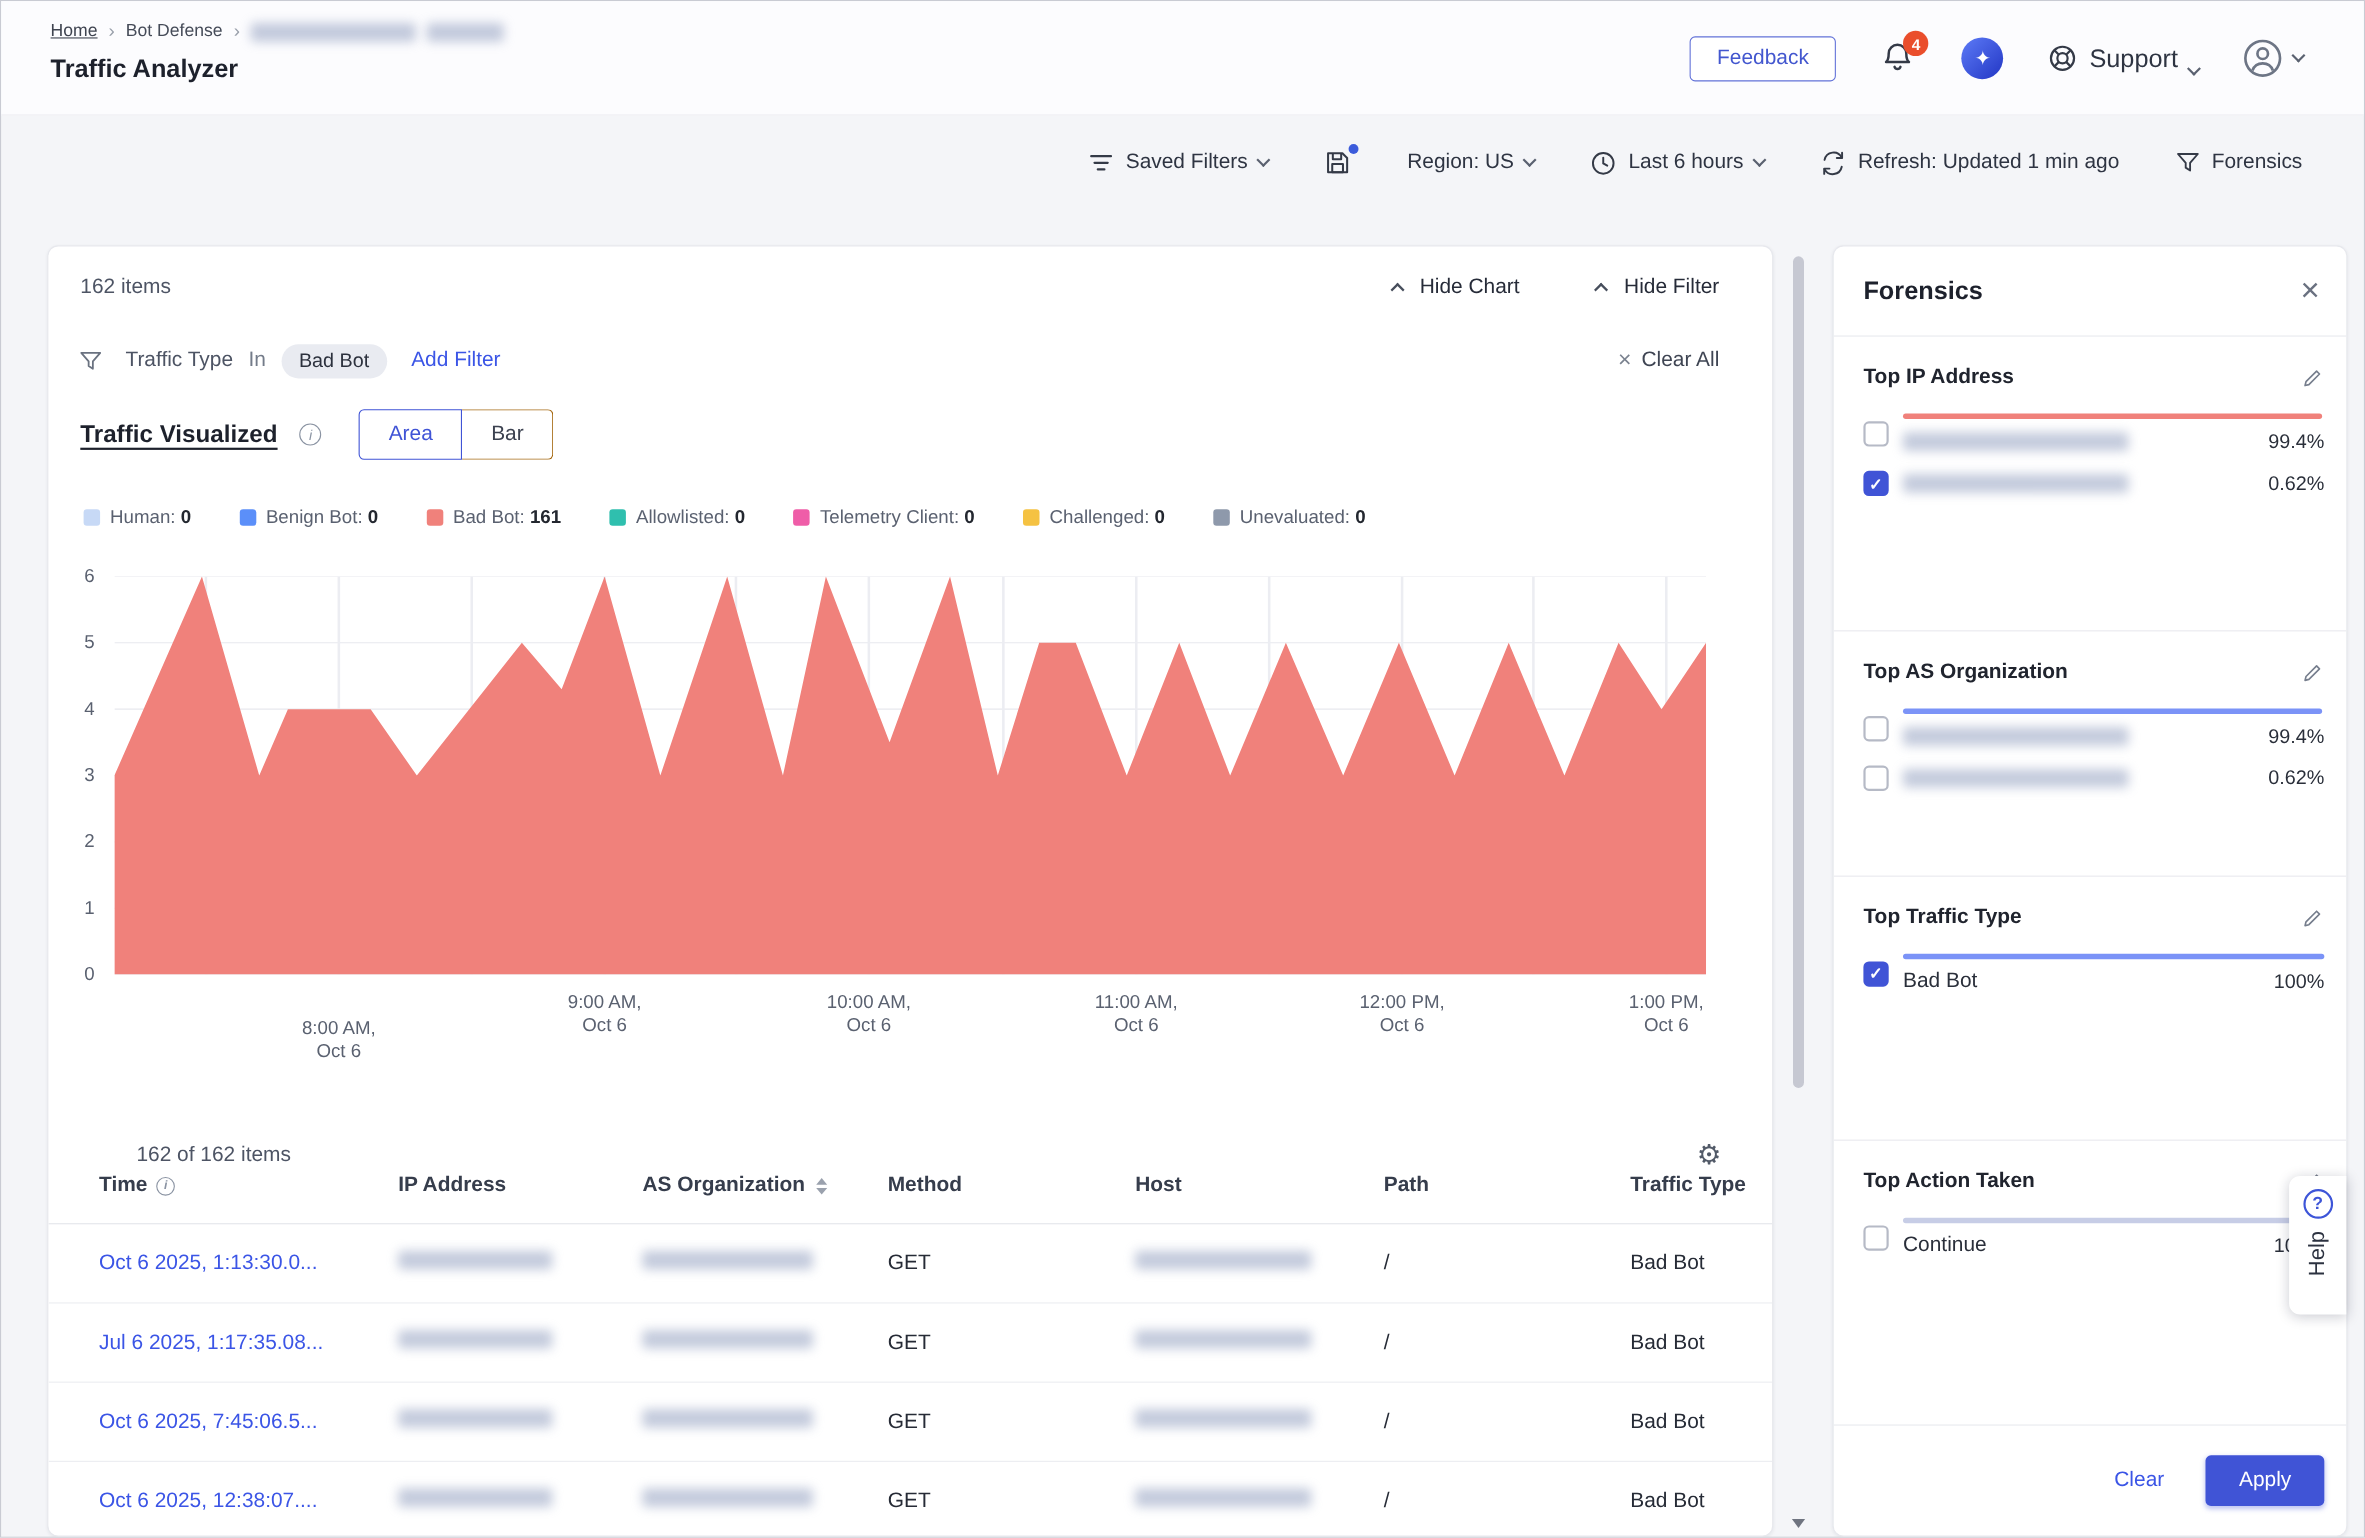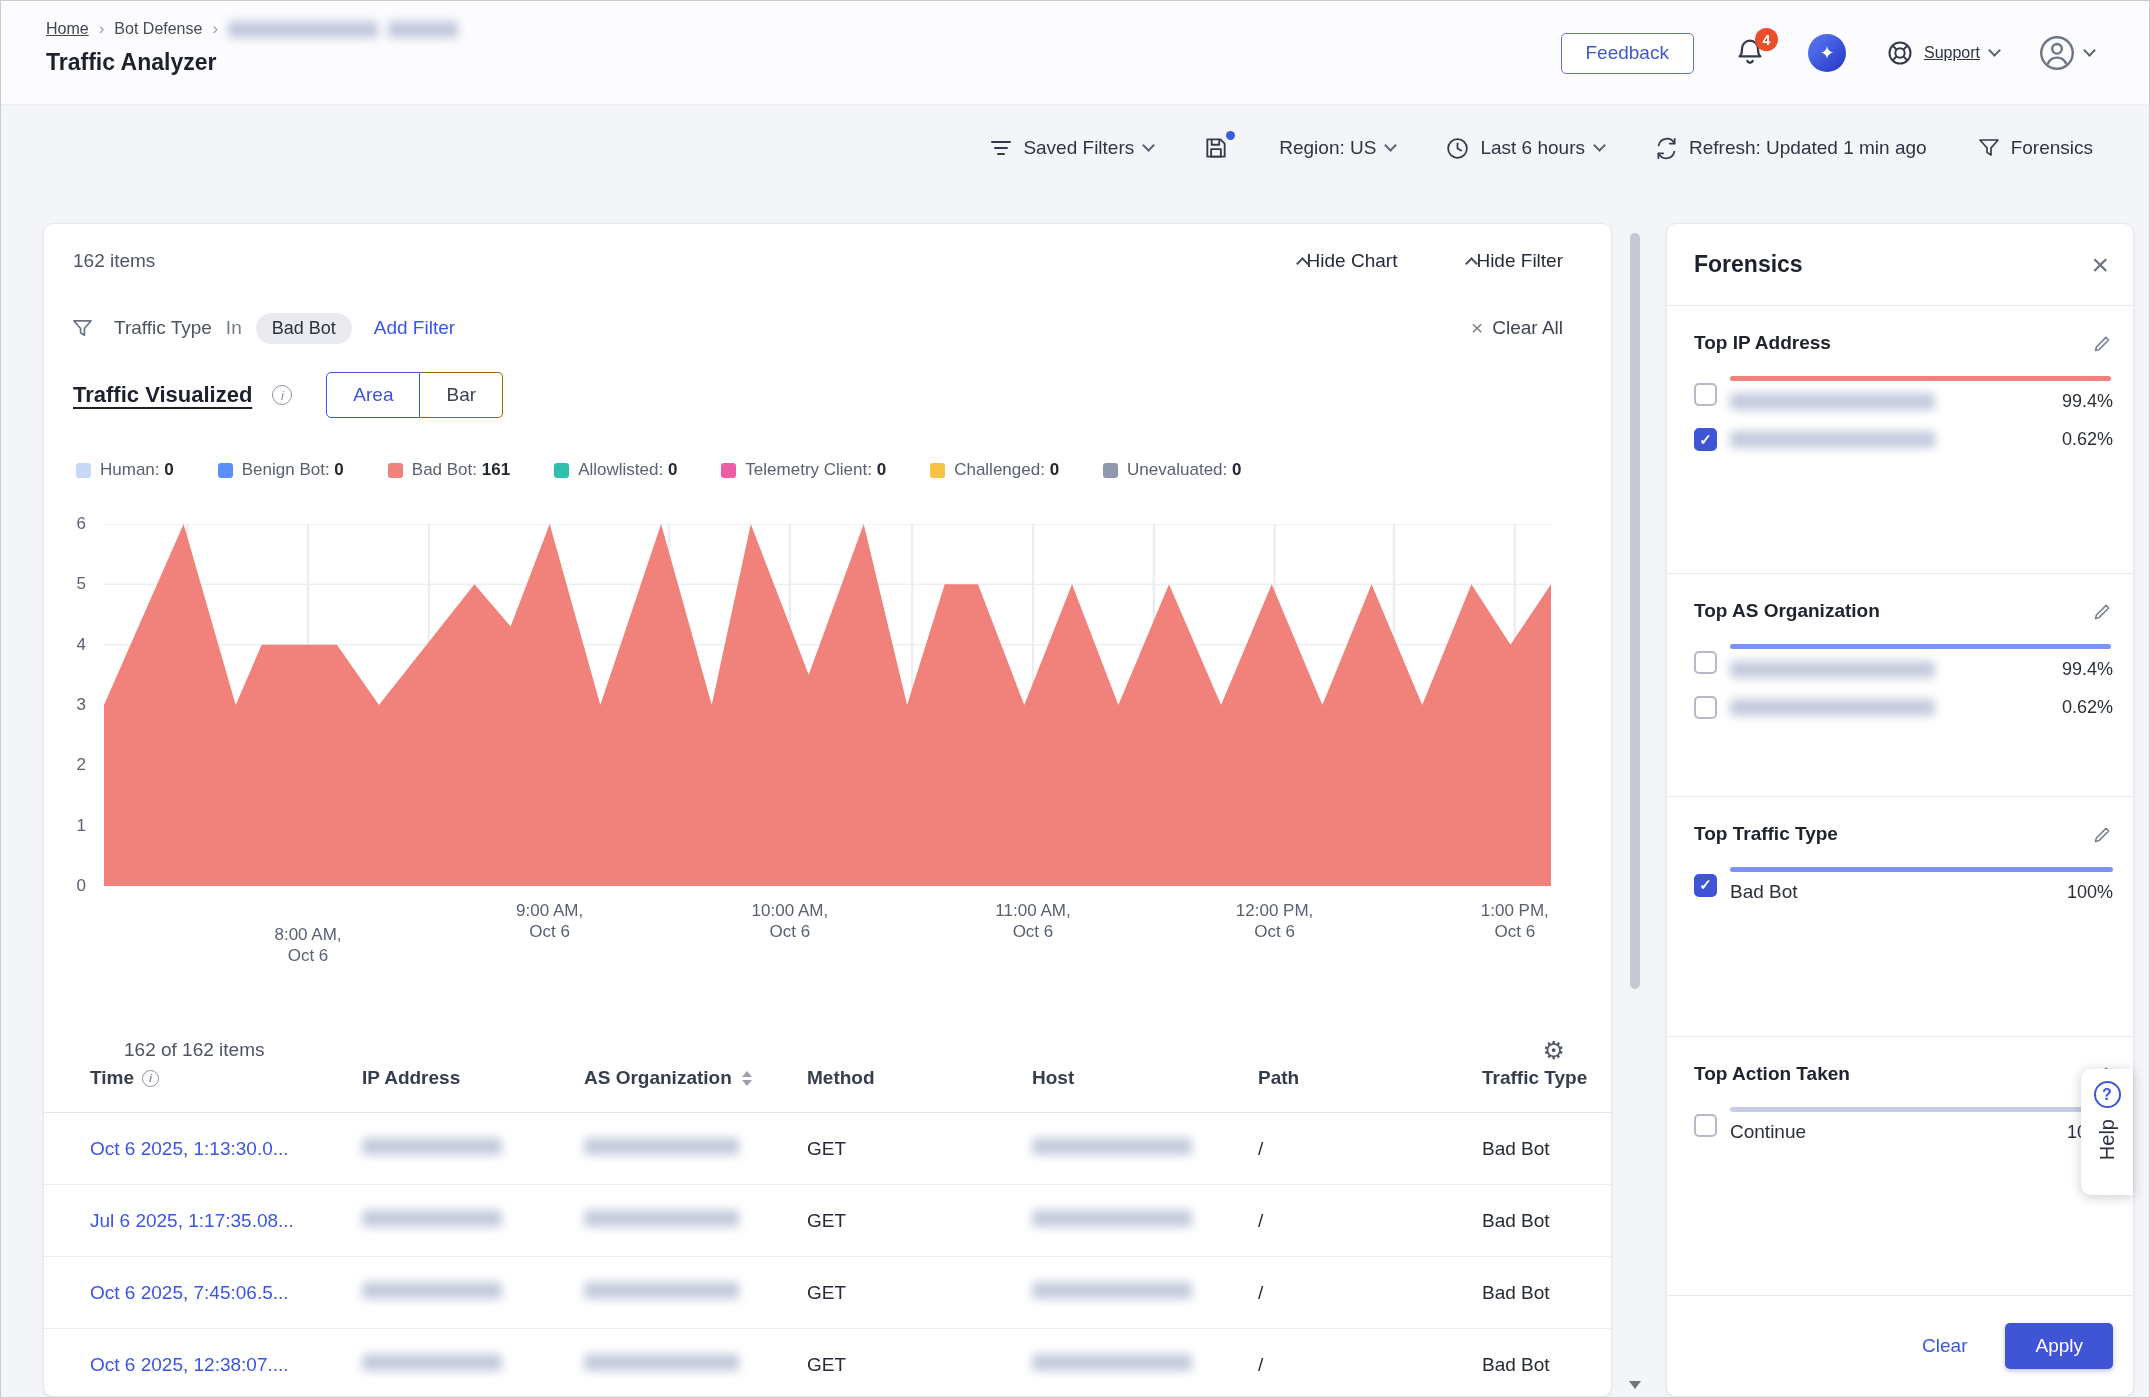--- a/index.html
+++ b/index.html
@@ -17,40 +17,40 @@
   .page-title { margin:10px 0 0; font-size:23px; font-weight:600; color:#1d212c; }
   .tb-right { position:absolute; right:55px; top:30px; height:44px; display:flex; align-items:center; gap:40px; }
   .feedback-btn { height:41px; padding:0 24px; background:#fff; border:1.5px solid #6272d8; border-radius:5px;
                   color:#4357cf; font-size:19px; font-family:inherit; cursor:pointer; }
   .bell-wrap { position:relative; width:34px; height:34px; cursor:pointer; }
   .badge { position:absolute; top:-8px; right:-10px; min-width:23px; height:23px; border-radius:12px;
            background:#ea4e2c; color:#fff; font-size:14px; font-weight:bold; display:flex;
            align-items:center; justify-content:center; padding:0 4px; }
   .ai-circle { width:38px; height:38px; border-radius:50%; background:linear-gradient(135deg,#5d7bf7,#2236c4);
                color:#fff; font-size:18px; display:flex; align-items:center; justify-content:center; cursor:pointer; }
-  .support { display:flex; align-items:center; gap:10px; font-size:16px; color:#2e3442; cursor:pointer;text-decoration:underline; }
+  .support { display:flex; align-items:flex-end; gap:10px; font-size:23px; color:#2e3442; cursor:pointer; }
   .avatar-group { display:flex; align-items:center; gap:10px; cursor:pointer; }
   .chev { display:inline-block; width:9px; height:9px; border-right:2px solid #5a6170;
           border-bottom:2px solid #5a6170; transform:rotate(45deg); margin-top:-5px; }
   .chev.up { transform:rotate(-135deg); margin-top:5px; border-color:#474e5c; }
 
   
   .toolbar { position:absolute; left:0; top:104px; right:0; height:86px; display:flex; align-items:center;
              justify-content:flex-end; gap:50px; padding-right:56px; }
   .tool-item { display:flex; align-items:center; gap:10px; font-size:19px; color:#2e3442; cursor:pointer; }
   .save-wrap { position:relative; }
   .blue-dot { position:absolute; top:-4px; right:-6px; width:9px; height:9px; border-radius:50%; background:#3b5bdb; }
 
   
   .main-card { position:absolute; left:42px; top:222px; width:1569px; height:1174px; background:#fff;
                border:1px solid #e7e8ed; border-radius:10px; box-shadow:0 1px 3px rgba(25,28,50,.06); overflow:hidden; }
   .card-row1 { position:absolute; top:26px; left:29px; right:48px; display:flex; justify-content:space-between; align-items:center; }
   .items-count { font-size:19px; color:#4d5464; }
   .row1-right { display:flex; gap:70px; }
-  .hide-link { display:flex; align-items:center; gap:0; font-size:19px; color:#262b38; cursor:pointer; }
+  .hide-link { display:flex; align-items:center; gap:16px; font-size:19px; color:#262b38; cursor:pointer; }
 
   .filter-row { position:absolute; top:86px; left:27px; right:48px; height:36px; display:flex; align-items:center; gap:14px; }
   .f-field { font-size:19px; color:#4d5464; margin-left:6px; cursor:pointer;}
   .f-op { font-size:19px; color:#737b89; }
   .f-pill { font-size:18px; color:#2c313d; background:#e9ebf1; border-radius:16px; padding:5px 16px; cursor:pointer; }
   .add-filter { font-size:19px; color:#3b55e6; cursor:pointer; margin-left:8px; }
   .clear-all { margin-left:auto; display:flex; align-items:center; gap:9px; font-size:19px; color:#3f4553; cursor:pointer; }
   .clear-all .x { color:#7a828f; font-size:21px; }
 
   .viz-row { position:absolute; top:148px; left:29px; display:flex; align-items:center; gap:20px; height:46px; }

